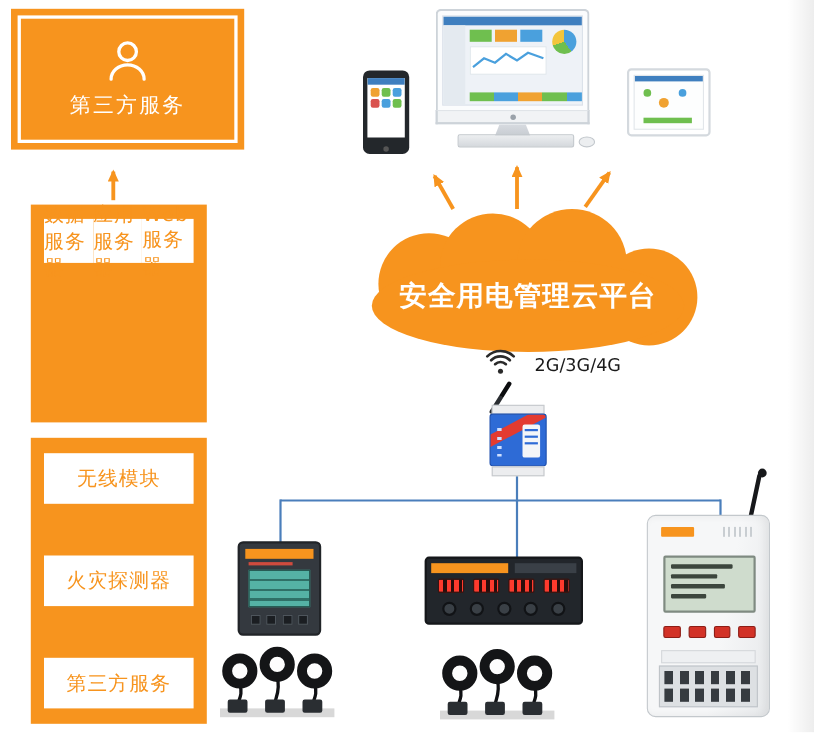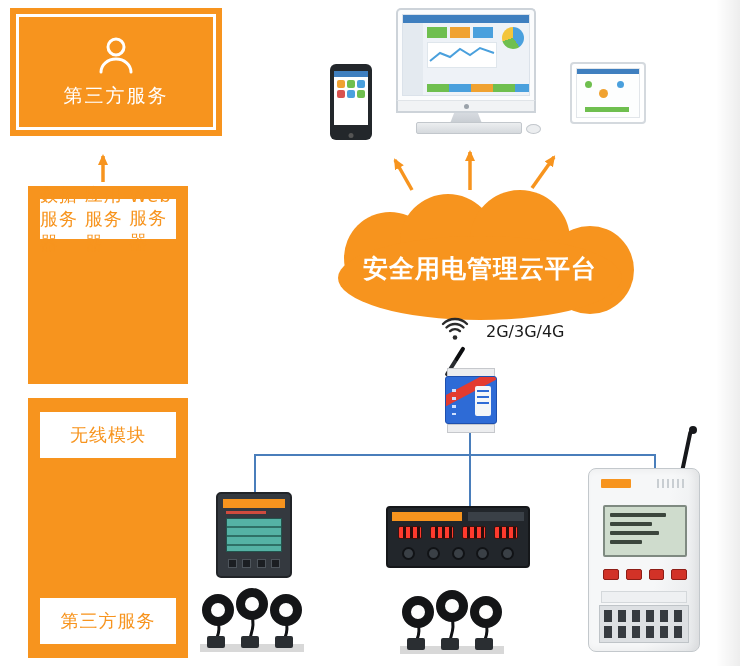--- a/index.html
+++ b/index.html
@@ -193,20 +193,21 @@
   </div>
 
   <div class="obox box-servers">
     <div class="white-row">数据服务器</div>
     <div class="white-row">应用服务器</div>
     <div class="white-row">Web服务器</div>
   </div>
 
   <div class="obox box-field">
     <div class="white-row">无线模块</div>
+    <div class="white-row">火灾探测器</div>
     <div class="white-row">第三方服务</div>
   </div>
 
   <div class="cloud-label">安全用电管理云平台</div>
   <div class="network-label">2G/3G/4G</div>
 
   <div class="phone">
     <div class="phone-screen">
       <div class="p-header"></div>
       <div class="p-dots">

